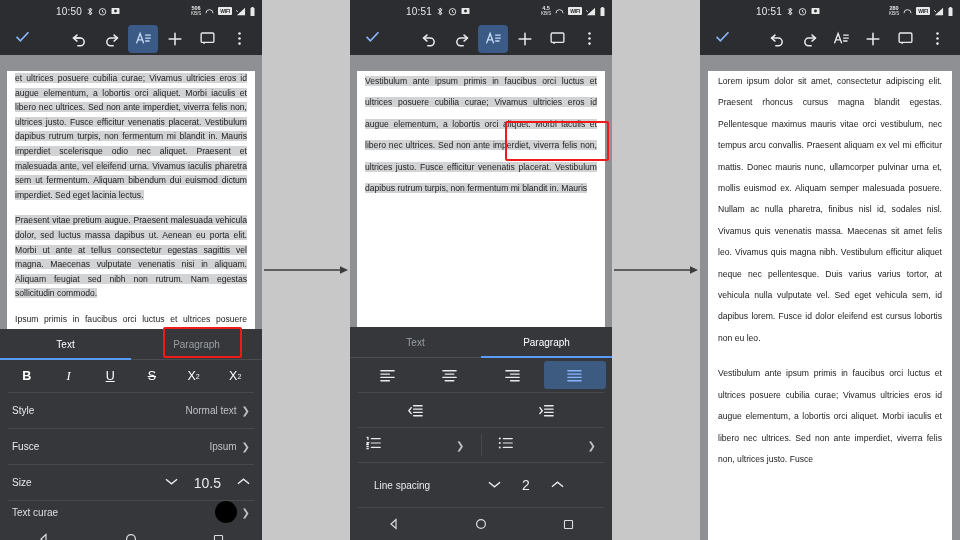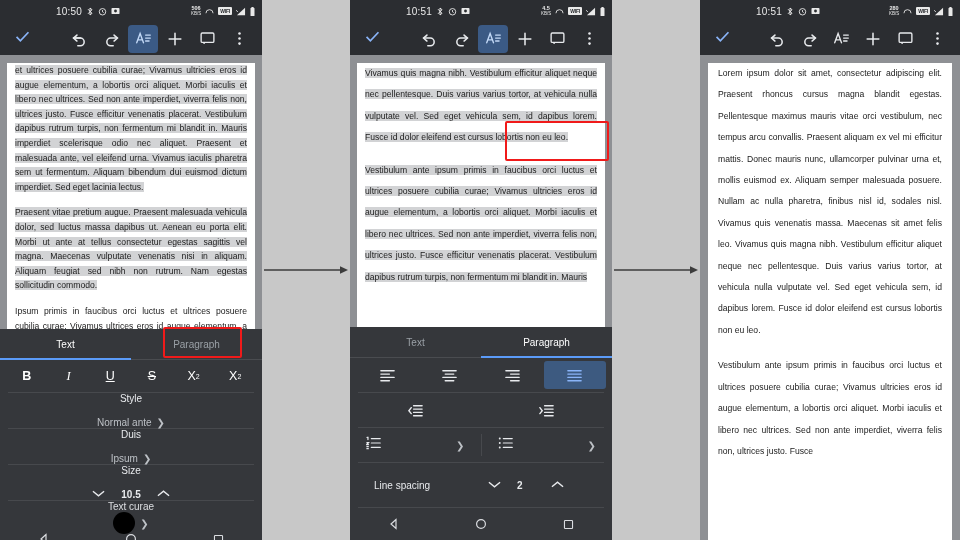--- a/index.html
+++ b/index.html
@@ -53,21 +53,21 @@
     color:#e8eaed;border-radius:4px;margin-left:2px;
   }
   .tb-btn.active{background:#3b5a85;}
   .tb-btn.active svg{color:#c3d9f7;}
 
   
   .doccanvas{
     background:#8e9094;position:relative;overflow:hidden;
   }
   .page{
-    background:#ffffff;margin:8px auto;position:relative;height:100%;
+    background:#ffffff;margin:16px auto;position:relative;height:100%;
     box-sizing:border-box;
   }
   .p1page{width:248px;padding:0 8px;}
   .p2page{width:248px;padding:0 8px;}
   .p3page{width:244px;padding:0 10px;}
   .para{
     color:#1b1b1b;text-align:justify;margin:0;
     font-family:"Liberation Sans", sans-serif;
   }
   .tight{font-size:8.6px;line-height:14.6px;}
@@ -92,26 +92,26 @@
     padding:0 6px;
   }
   .tsbtn{
     flex:1;text-align:center;font-size:12.5px;color:#ffffff;
     display:flex;align-items:center;justify-content:center;height:100%;
   }
   .tsbtn sup,.tsbtn sub{font-size:7px;}
 
   .listrow{
     display:flex;align-items:center;justify-content:space-between;
-    height:35px;padding:0 12px;font-size:10px;color:#e8eaed;flex-direction:column;
+    height:35px;padding:0 12px;font-size:10px;color:#e8eaed;
   }
   .listrow .val{color:#bdc1c6;font-size:10px;display:flex;align-items:center;gap:5px;}
   .chev{color:#bdc1c6;font-size:10px;}
   .stepper{display:flex;align-items:center;gap:16px;color:#e8eaed;}
-  .stepper .num{font-size:10px;min-width:18px;font-weight:bold;}
+  .stepper .num{font-size:14px;min-width:18px;text-align:center;}
 
   
   .alignrow{display:flex;height:34px;align-items:center;padding:0 6px;}
   .alignbtn{
     flex:1;height:28px;display:flex;align-items:center;justify-content:center;
     border-radius:3px;color:#e8eaed;
   }
   .alignbtn.on{background:#3d5a80;}
   .alignbtn.on svg{color:#8ab4f8;}
   .indentrow{display:flex;height:34px;align-items:center;}
@@ -286,28 +286,28 @@
         <div class="tsbtn">
             <span>X</span>
             <sub>2</sub>
           </div>
       </div>
       <div class="rowdiv"></div>
 
       <div class="listrow">
         <span>Style</span>
         <span class="val">
-          <span>Normal ante</span>
+          <span>Normal text</span>
           <span class="chev">❯</span>
         </span>
       </div>
       <div class="rowdiv"></div>
 
       <div class="listrow">
-        <span>Duis</span>
+        <span>Fusce</span>
         <span class="val">
           <span>Ipsum</span>
           <span class="chev">❯</span>
         </span>
       </div>
       <div class="rowdiv"></div>
 
       <div class="listrow">
         <span>Size</span>
         <span class="stepper">
@@ -444,23 +444,20 @@
         <svg width="17" height="17" viewBox="0 0 20 20" fill="currentColor">
             <circle cx="10" cy="4" r="1.5"></circle>
             <circle cx="10" cy="10" r="1.5"></circle>
             <circle cx="10" cy="16" r="1.5"></circle>
           </svg>
       </div>
     </div>
 
     <div class="doccanvas" style="height:272px;">
       <div class="page p2page">
-        <p class="para loose" style="margin-top:1px;">
-          <span class="selline">Vivamus quis magna nibh. Vestibulum efficitur aliquet neque nec pellentesque. Duis varius varius tortor, at vehicula nulla vulputate vel. Sed eget vehicula sem, id dapibus lorem. Fusce id dolor eleifend est cursus lobortis non eu leo.</span>
-        </p>
         <p class="para loose" style="margin-top:11px;">
           <span class="selline">Vestibulum ante ipsum primis in faucibus orci luctus et ultrices posuere cubilia curae; Vivamus ultricies eros id augue elementum, a lobortis orci aliquet. Morbi iaculis et libero nec ultrices. Sed non ante imperdiet, viverra felis non, ultrices justo. Fusce efficitur venenatis placerat. Vestibulum dapibus rutrum turpis, non fermentum mi blandit in. Mauris</span>
         </p>
       </div>
     </div>
 
     <div class="formatpanel">
       <div class="tabs">
         <div class="tab">Text</div>
         <div class="tab on">Paragraph</div>

